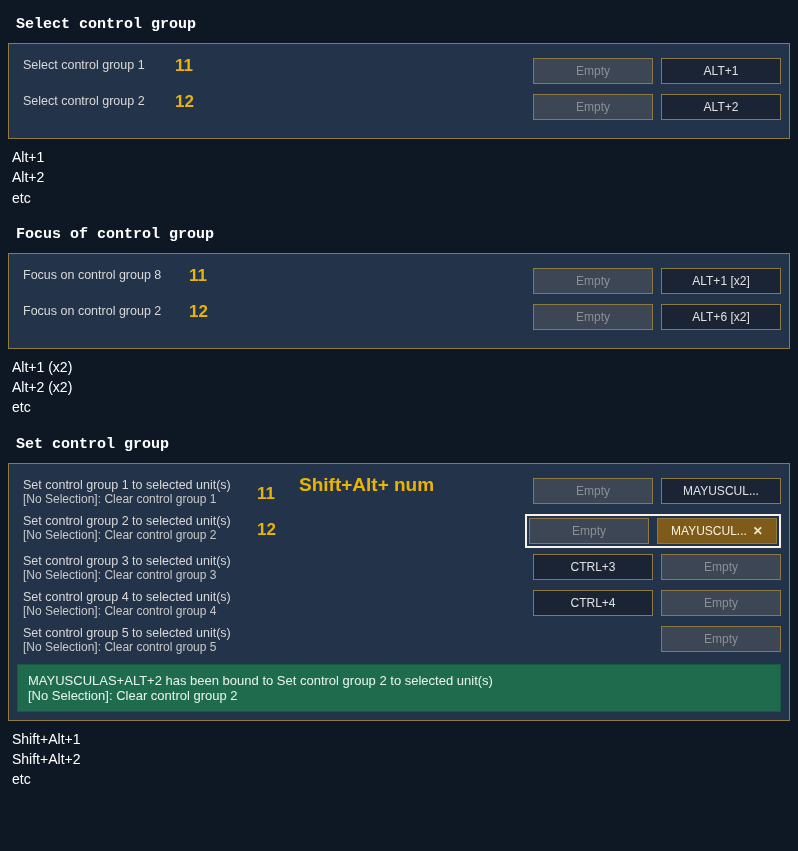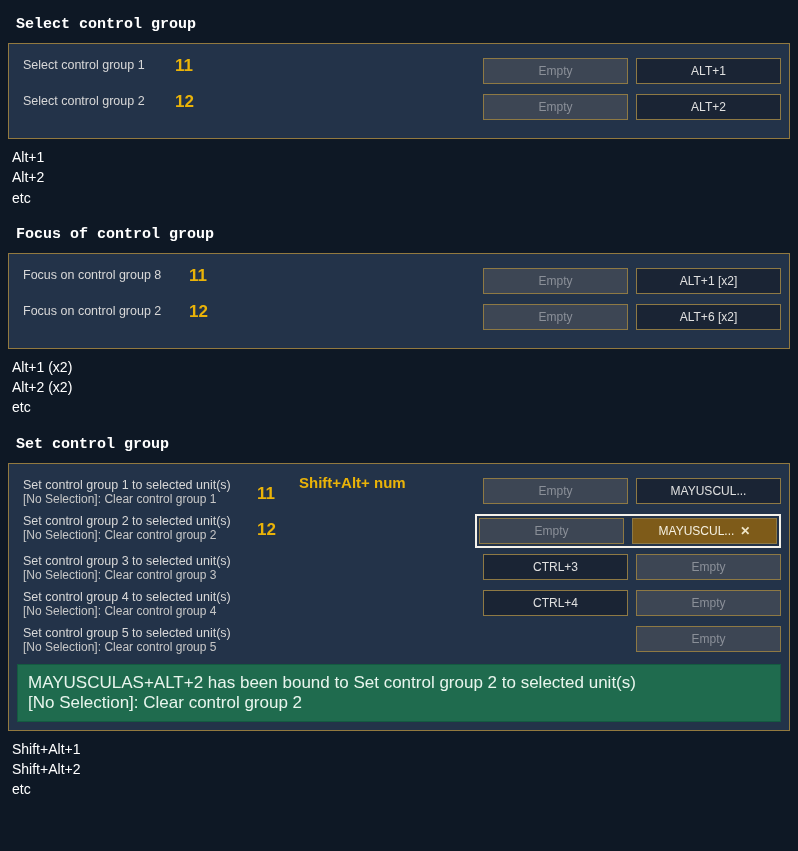--- a/index.html
+++ b/index.html
@@ -38,21 +38,21 @@
   .row-label .sub {
     display: block;
     font-size: 12px;
     color: #c7c7c7;
   }
   .slots {
     display: flex;
     gap: 8px;
   }
   .slot {
-    width: 145px;
+    width: 120px;
     height: 26px;
     border: 1px solid #8e7944;
     display: flex;
     align-items: center;
     justify-content: center;
     font-size: 12px;
     color: #e0e0e0;
     text-align: center;
     cursor: pointer;
     position: relative;
@@ -81,34 +81,34 @@
   }
   .annot {
     position: absolute;
     font-family: "Comic Sans MS", cursive, sans-serif;
     color: #eab308;
     font-weight: bold;
     font-size: 17px;
     pointer-events: none;
   }
   .annot-big {
-    font-size: 15px;
+    font-size: 19px;
   }
   .below-text {
     color: #ffffff;
     font-size: 14px;
     margin: 4px 0 18px 4px;
     line-height: 1.45;
   }
   .notice {
     background: #1f6b4e;
     border: 1px solid #145b41;
     padding: 8px 10px;
     color: #e8f5ed;
-    font-size: 17px;
+    font-size: 13px;
     margin-top: 8px;
   }
   .rel { position: relative; }
 </style>
 </head>
 <body>
 
 <div class="section-title">Select control group</div>
 <div class="panel rel">
   <div class="row rel">

